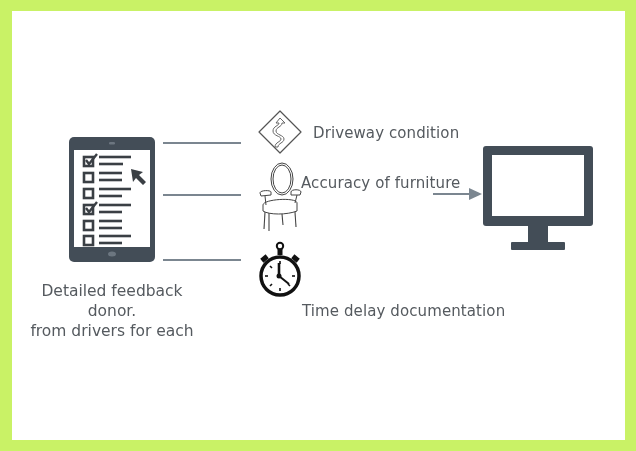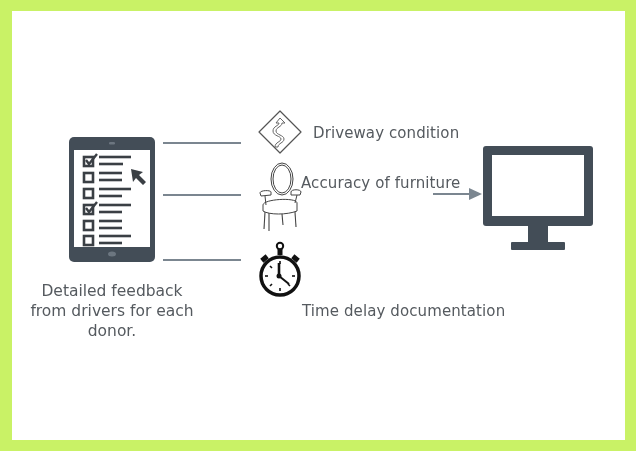--- a/index.html
+++ b/index.html
@@ -59,22 +59,22 @@
       <line x1="31" y1="85" x2="54" y2="85"></line>
         <line x1="31" y1="92" x2="54" y2="92"></line>
       <line x1="31" y1="100" x2="63" y2="100"></line>
         <line x1="31" y1="107" x2="54" y2="107"></line>
     </g>
     <path d="M63 33 L75 36 L71 39 L78 46 L75 49 L68 42 L65 46 Z" fill="#3a3f44"></path>
   </svg>
 
   <div class="abs label-lg" style="left:0px; top:270px; width:200px;">
     <div>Detailed feedback</div>
+    <div>donor.</div>
     <div>from drivers for each</div>
-    <div>donor.</div>
   </div>
 
   <div class="abs connector" style="left:151px; top:131px; width:78px;"></div>
   <div class="abs connector" style="left:151px; top:183px; width:78px;"></div>
   <div class="abs connector" style="left:151px; top:248px; width:78px;"></div>
 
   <svg class="abs" style="left:245px; top:98px;" width="46" height="46" viewBox="0 0 46 46">
     <path d="M23 2 L44 23 L23 44 L2 23 Z" fill="#fff" stroke="#555" stroke-width="1.2" stroke-linejoin="round"></path>
     <path d="M23 9 L28 14 L25 14 C25 18 19 18 19 22 C19 26 27 26 27 30 C27 34 21 34 21 38 L18 38 C18 33 24 33 24 30 C24 27 16 27 16 22 C16 17 22 17 22 14 L19 14 Z" fill="#fff" stroke="#666" stroke-width="1"></path>
   </svg>

